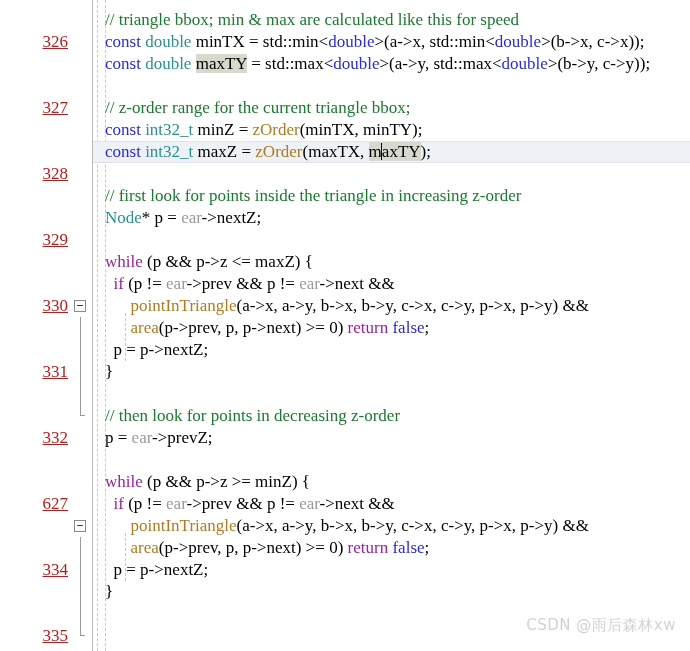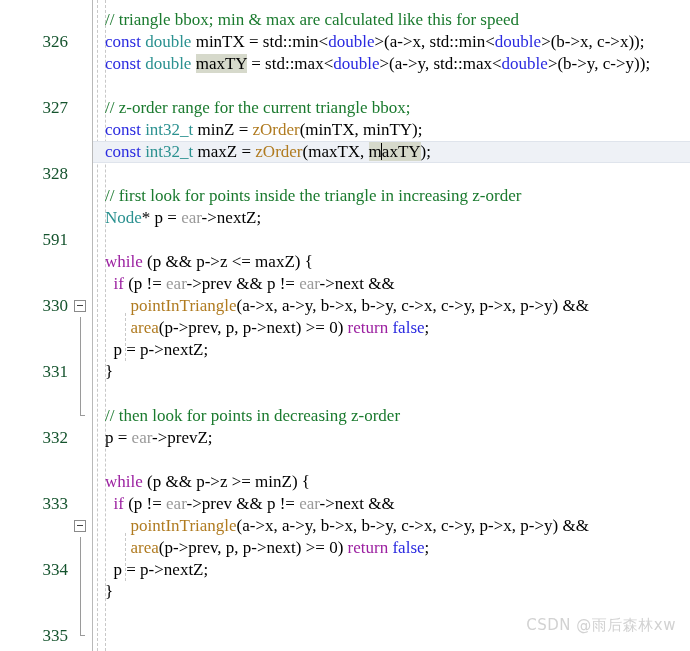--- a/index.html
+++ b/index.html
@@ -51,21 +51,22 @@
     font-family: "Liberation Serif", "DejaVu Serif", serif;
     font-size: 17px;
     line-height: 22px;
     color: #2b91af;
     z-index: 4;
     white-space: pre;
   }
   .linenos .ln {
     display: block;
     height: 22px;
-    color: #14532d;
+    color: #b91c1c;
+    text-decoration: underline;
   }
 
   
   .foldcol {
     position: absolute;
     left: 70px;
     top: -13px;
     width: 22px;
     z-index: 5;
   }
@@ -269,25 +270,25 @@
     <div class="code-line"></div>
   </div>
 
   <div class="gutter"></div>
   <div class="gutter-sep"></div>
 
   <div class="linenos">
     <span class="ln">326</span>
     <span class="ln">327</span>
     <span class="ln">328</span>
-    <span class="ln">591</span>
+    <span class="ln">329</span>
     <span class="ln">330</span>
     <span class="ln">331</span>
     <span class="ln">332</span>
-    <span class="ln">333</span>
+    <span class="ln">627</span>
     <span class="ln">334</span>
     <span class="ln">335</span>
     
     
     
     
     
     
     
     

